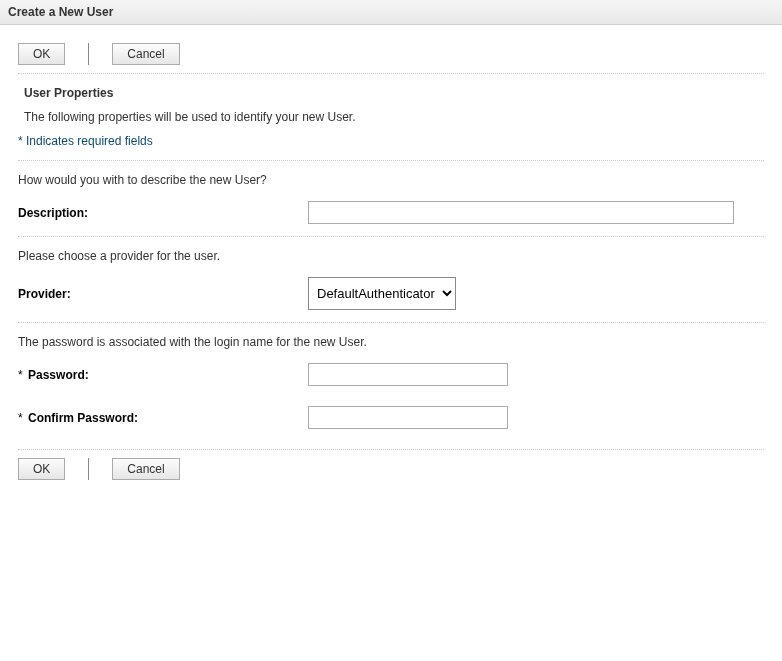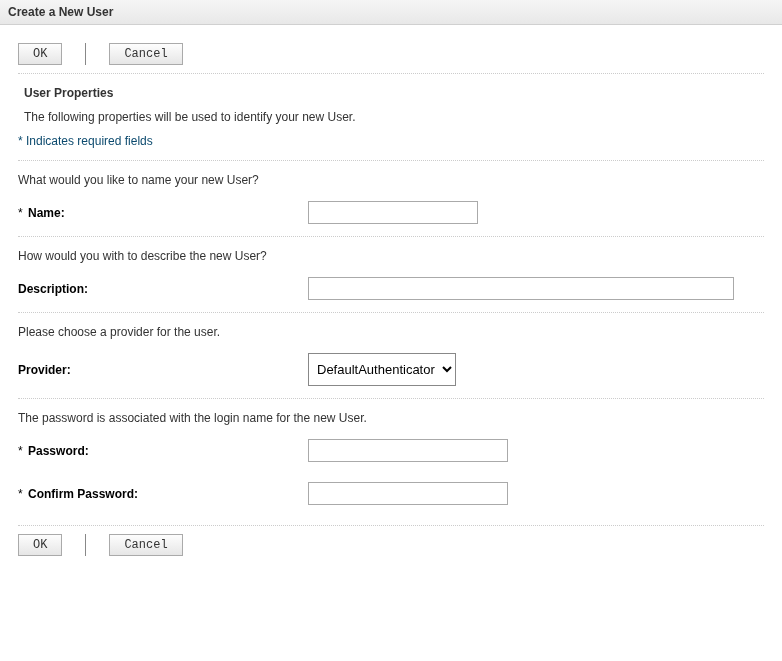--- a/index.html
+++ b/index.html
@@ -24,21 +24,20 @@
     }
     .content {
       padding: 10px 18px;
     }
     .button-row {
       padding: 8px 0;
       display: flex;
       align-items: flex-start;
       gap: 22px;
       border-bottom: 1px dotted #ccc;
-      font-family: Liberation Mono, monospace;
     }
     .button-row.bottom {
       border-bottom: none;
       border-top: 1px dotted #ccc;
       margin-top: 8px;
     }
     .btn {
       background: linear-gradient(to bottom, #fdfdfd, #e6e6e6);
       border: 1px solid #aaa;
       padding: 3px 14px;
@@ -146,30 +145,20 @@
     <span class="divider"></span>
     <button class="btn">Cancel</button>
   </div>
 
   <div class="section-header">
     <div class="section-title">User Properties</div>
   </div>
   <div class="section-desc">The following properties will be used to identify your new User.</div>
   <div class="required-note">* Indicates required fields</div>
 
-  <div class="form-group">
-    <div class="form-prompt">What would you like to name your new User?</div>
-    <div class="form-row">
-      <label class="form-label">
-        <span class="asterisk">*</span>
-        <span>Name:</span>
-      </label>
-      <input type="text" class="form-input name" value="" style="">
-    </div>
-  </div>
 
   <div class="form-group">
     <div class="form-prompt">How would you with to describe the new User?</div>
     <div class="form-row">
       <label class="form-label">Description:</label>
       <input type="text" class="form-input desc" value="" style="">
     </div>
   </div>
 
   <div class="form-group">

